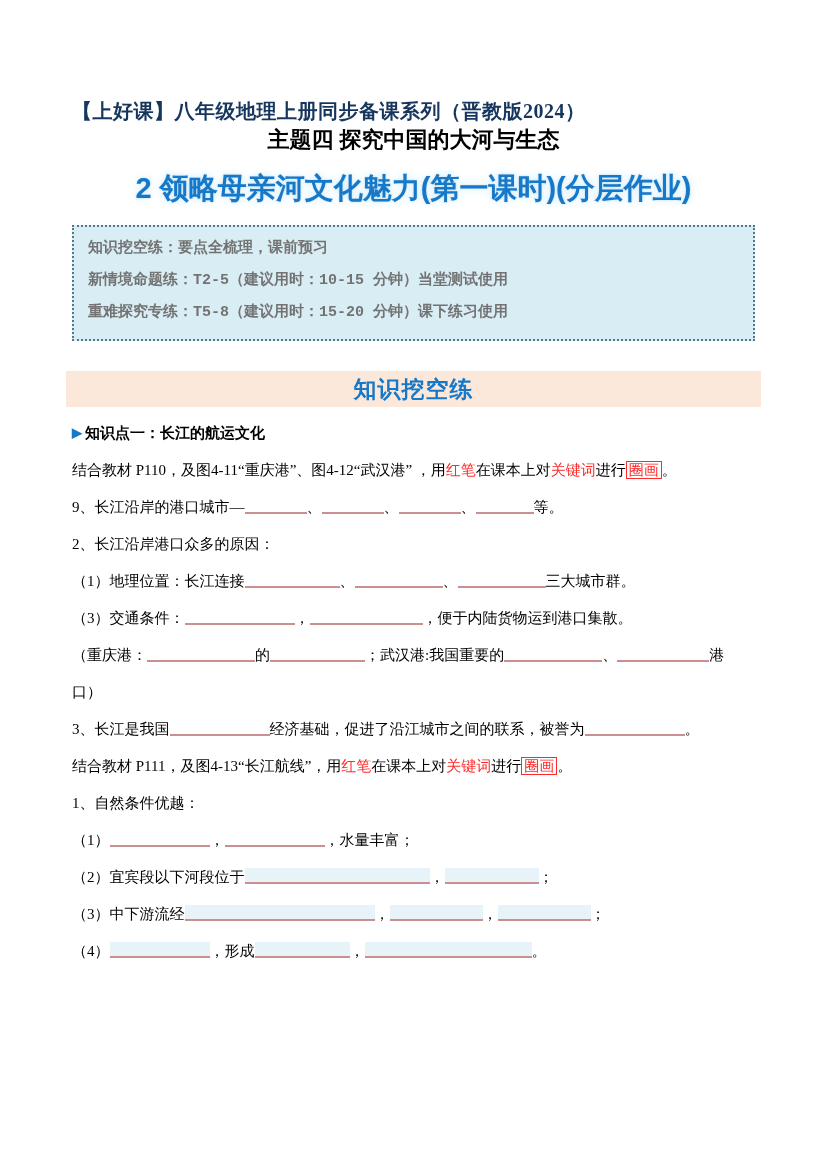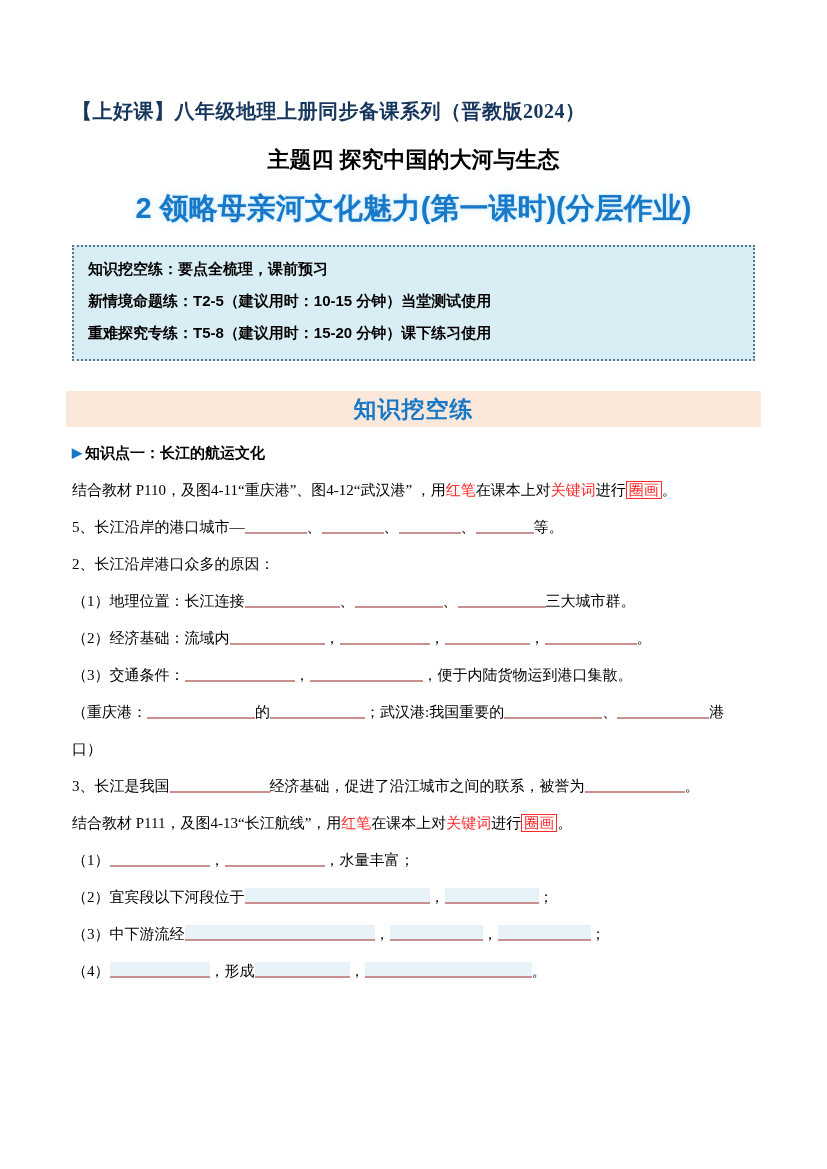--- a/index.html
+++ b/index.html
@@ -7,40 +7,40 @@
     width:827px;height:1169px;overflow:hidden;background:#ffffff;color:#000;
     font-family:"Liberation Serif",serif;
   }
   .page{padding:98px 72px 0;}
 
   .series-title{
     font-size:20px;font-weight:bold;color:#17365d;text-align:left;
     font-family:"Liberation Serif",serif;letter-spacing:.5px;
   }
   .unit-title{
-    font-size:22px;font-weight:bold;color:#000;text-align:center;margin-top:20px;
+    font-size:22px;font-weight:bold;color:#000;text-align:center;
     font-family:"Liberation Sans",sans-serif;
   }
   .lesson-title{
     font-size:29px;font-weight:bold;color:#1778c8;text-align:center;margin-top:14px;
     font-family:"Liberation Sans",sans-serif;
     text-shadow:0 0 2px #b3ddf5,0 0 10px #cdeafb;
   }
 
   .nav-box{
     margin-top:16px;border:2px dotted #537a8c;background:#d9edf4;
     padding:6px 14px 10px;
   }
   .nav-title{
     color:#ff0000;font-weight:bold;text-align:center;font-size:16px;
     font-family:"Liberation Sans",sans-serif;line-height:24px;
   }
   .nav-item{
-    font-weight:bold;font-size:15px;line-height:32px;color:#000000;
-    font-family:Liberation Sans, sans-serif;
+    font-weight:bold;font-size:15px;line-height:32px;color:#737373;
+    font-family:Liberation Mono, monospace;
   }
 
   .section-bar{
     margin:30px -6px 0;background:#fbe8da;height:36px;
     display:flex;align-items:center;justify-content:center;
   }
   .section-bar .section-label{
     color:#1778c8;font-size:23px;font-weight:bold;
     font-family:"Liberation Sans",sans-serif;letter-spacing:1px;
   }
@@ -75,28 +75,28 @@
     <div class="nav-item">重难探究专练：T5-8（建议用时：15-20 分钟）课下练习使用</div>
   </div>
 
   <div class="section-bar">
     <span class="section-label">知识挖空练</span>
   </div>
 
   <div class="lines">
       <p class="line kp"><span class="arrow">▶</span><span>知识点一：长江的航运文化</span></p>
       <p class="line"><span>结合教材 P110，及图4-11“重庆港”、图4-12“武汉港” ，用</span><span class="red">红笔</span><span>在课本上对</span><span class="red">关键词</span><span>进行</span><span class="red-box">圈画</span><span>。</span></p>
-      <p class="line"><span>5、长江沿岸的港口城市—</span><span class="blank" style="width: 62px;"></span><span>、</span><span class="blank" style="width: 62px;"></span><span>、</span><span class="blank" style="width: 62px;"></span><span>、</span><span class="blank" style="width: 58px;"></span><span>等。</span></p>
+      <p class="line"><span>9、长江沿岸的港口城市—</span><span class="blank" style="width: 62px;"></span><span>、</span><span class="blank" style="width: 62px;"></span><span>、</span><span class="blank" style="width: 62px;"></span><span>、</span><span class="blank" style="width: 58px;"></span><span>等。</span></p>
       <p class="line"><span>2、长江沿岸港口众多的原因：</span></p>
       <p class="line"><span>（1）地理位置：长江连接</span><span class="blank" style="width: 95px;"></span><span>、</span><span class="blank" style="width: 88px;"></span><span>、</span><span class="blank" style="width: 88px;"></span><span>三大城市群。</span></p>
-      <p class="line"><span>（2）经济基础：流域内</span><span class="blank" style="width: 95px;"></span><span>，</span><span class="blank" style="width: 90px;"></span><span>，</span><span class="blank" style="width: 85px;"></span><span>，</span><span class="blank" style="width: 92px;"></span><span>。</span></p>
       <p class="line"><span>（3）交通条件：</span><span class="blank" style="width: 110px;"></span><span>，</span><span class="blank" style="width: 113px;"></span><span>，便于内陆货物运到港口集散。</span></p>
       <p class="line nowrap"><span>（重庆港：</span><span class="blank" style="width: 108px;"></span><span>的</span><span class="blank" style="width: 95px;"></span><span>；武汉港:我国重要的</span><span class="blank" style="width: 98px;"></span><span>、</span><span class="blank" style="width: 92px;"></span><span>港</span></p>
       <p class="line"><span>口）</span></p>
       <p class="line"><span>3、长江是我国</span><span class="blank" style="width: 100px;"></span><span>经济基础，促进了沿江城市之间的联系，被誉为</span><span class="blank" style="width: 100px;"></span><span>。</span></p>
       <p class="line"><span>结合教材 P111，及图4-13“长江航线”，用</span><span class="red">红笔</span><span>在课本上对</span><span class="red">关键词</span><span>进行</span><span class="red-box">圈画</span><span>。</span></p>
+      <p class="line"><span>1、自然条件优越：</span></p>
       <p class="line"><span>（1）</span><span class="blank" style="width: 100px;"></span><span>，</span><span class="blank" style="width: 100px;"></span><span>，水量丰富；</span></p>
       <p class="line"><span>（2）宜宾段以下河段位于</span><span class="blank hl" style="width: 185px;"></span><span>，</span><span class="blank hl" style="width: 94px;"></span><span>；</span></p>
       <p class="line"><span>（3）中下游流经</span><span class="blank hl" style="width: 190px;"></span><span>，</span><span class="blank hl" style="width: 93px;"></span><span>，</span><span class="blank hl" style="width: 93px;"></span><span>；</span></p>
       <p class="line"><span>（4）</span><span class="blank hl" style="width: 100px;"></span><span>，形成</span><span class="blank hl" style="width: 95px;"></span><span>，</span><span class="blank hl" style="width: 167px;"></span><span>。</span></p>
     </div>
 
 </div>
 
 </body></html>

